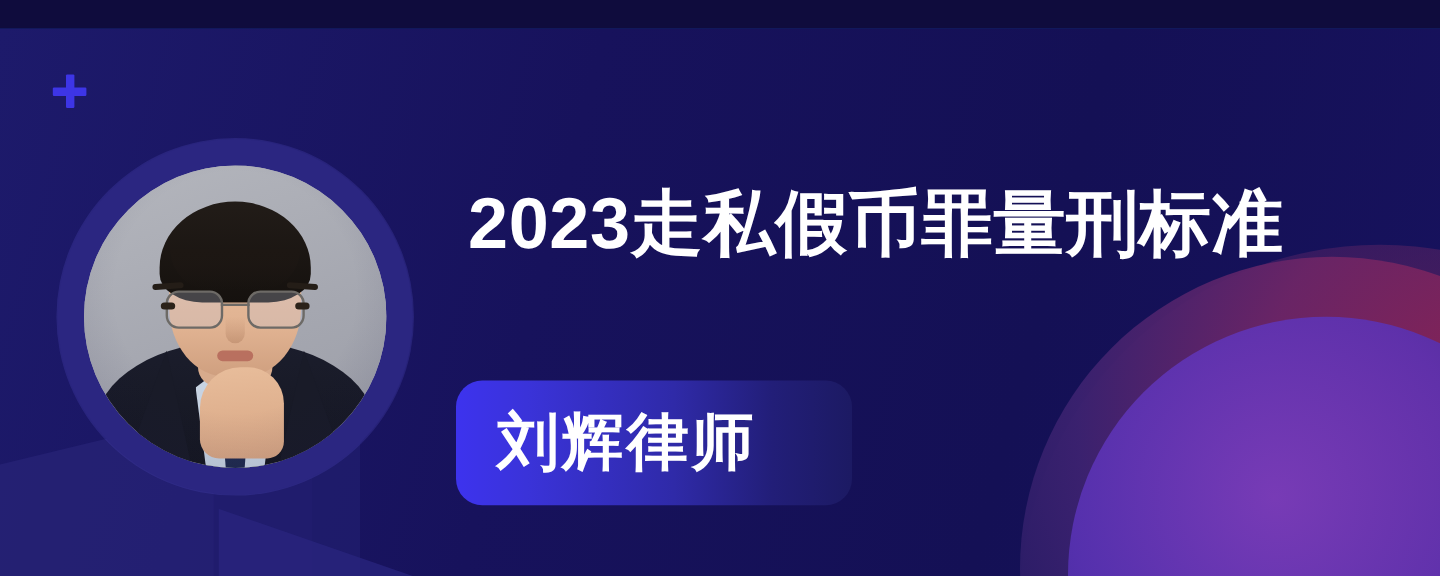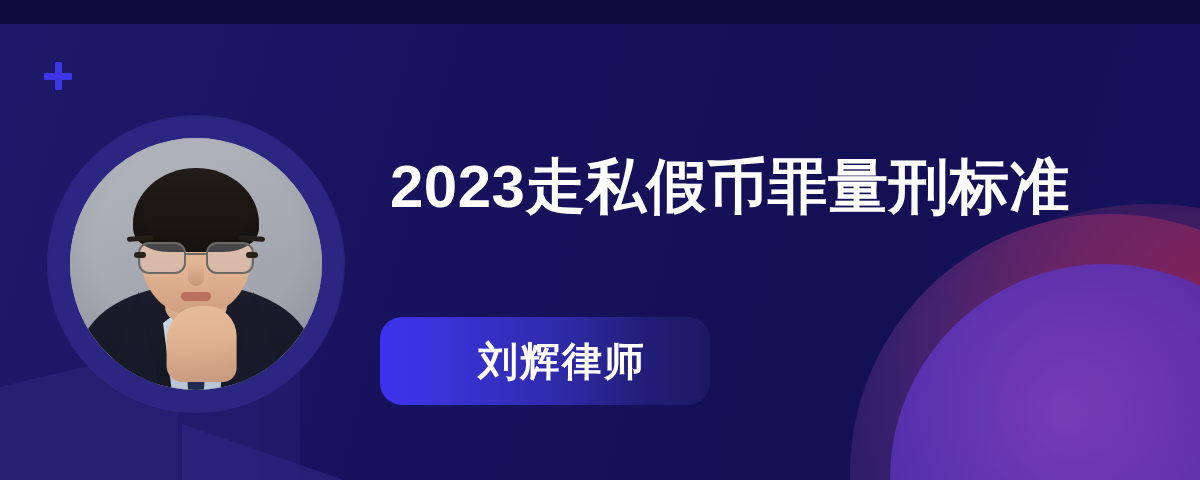--- a/index.html
+++ b/index.html
@@ -269,29 +269,29 @@
     color: #ffffff;
     letter-spacing: 0.5px;
     white-space: nowrap;
   }
 
   .cta-button {
     position: absolute;
     left: 380px;
     top: 293px;
     width: 330px;
-    height: 88px;
+    height: 104px;
     border: none;
     border-radius: 22px;
     background: linear-gradient(90deg, #3d33ee 0%, #3a33d9 18%, #2f2aa8 55%, #221e78 80%, #1c1a63 100%);
     color: #ffffff;
-    font-size: 40px;
+    font-size: 52px;
     font-weight: 700;
     font-family: "Liberation Sans", "DejaVu Sans", sans-serif;
-    text-align: center;
+    text-align: left;
     padding: 0 0 0 34px;
     letter-spacing: 2px;
     cursor: pointer;
   }
 </style>
 </head>
 <body>
 
 <div id="stage">
 

